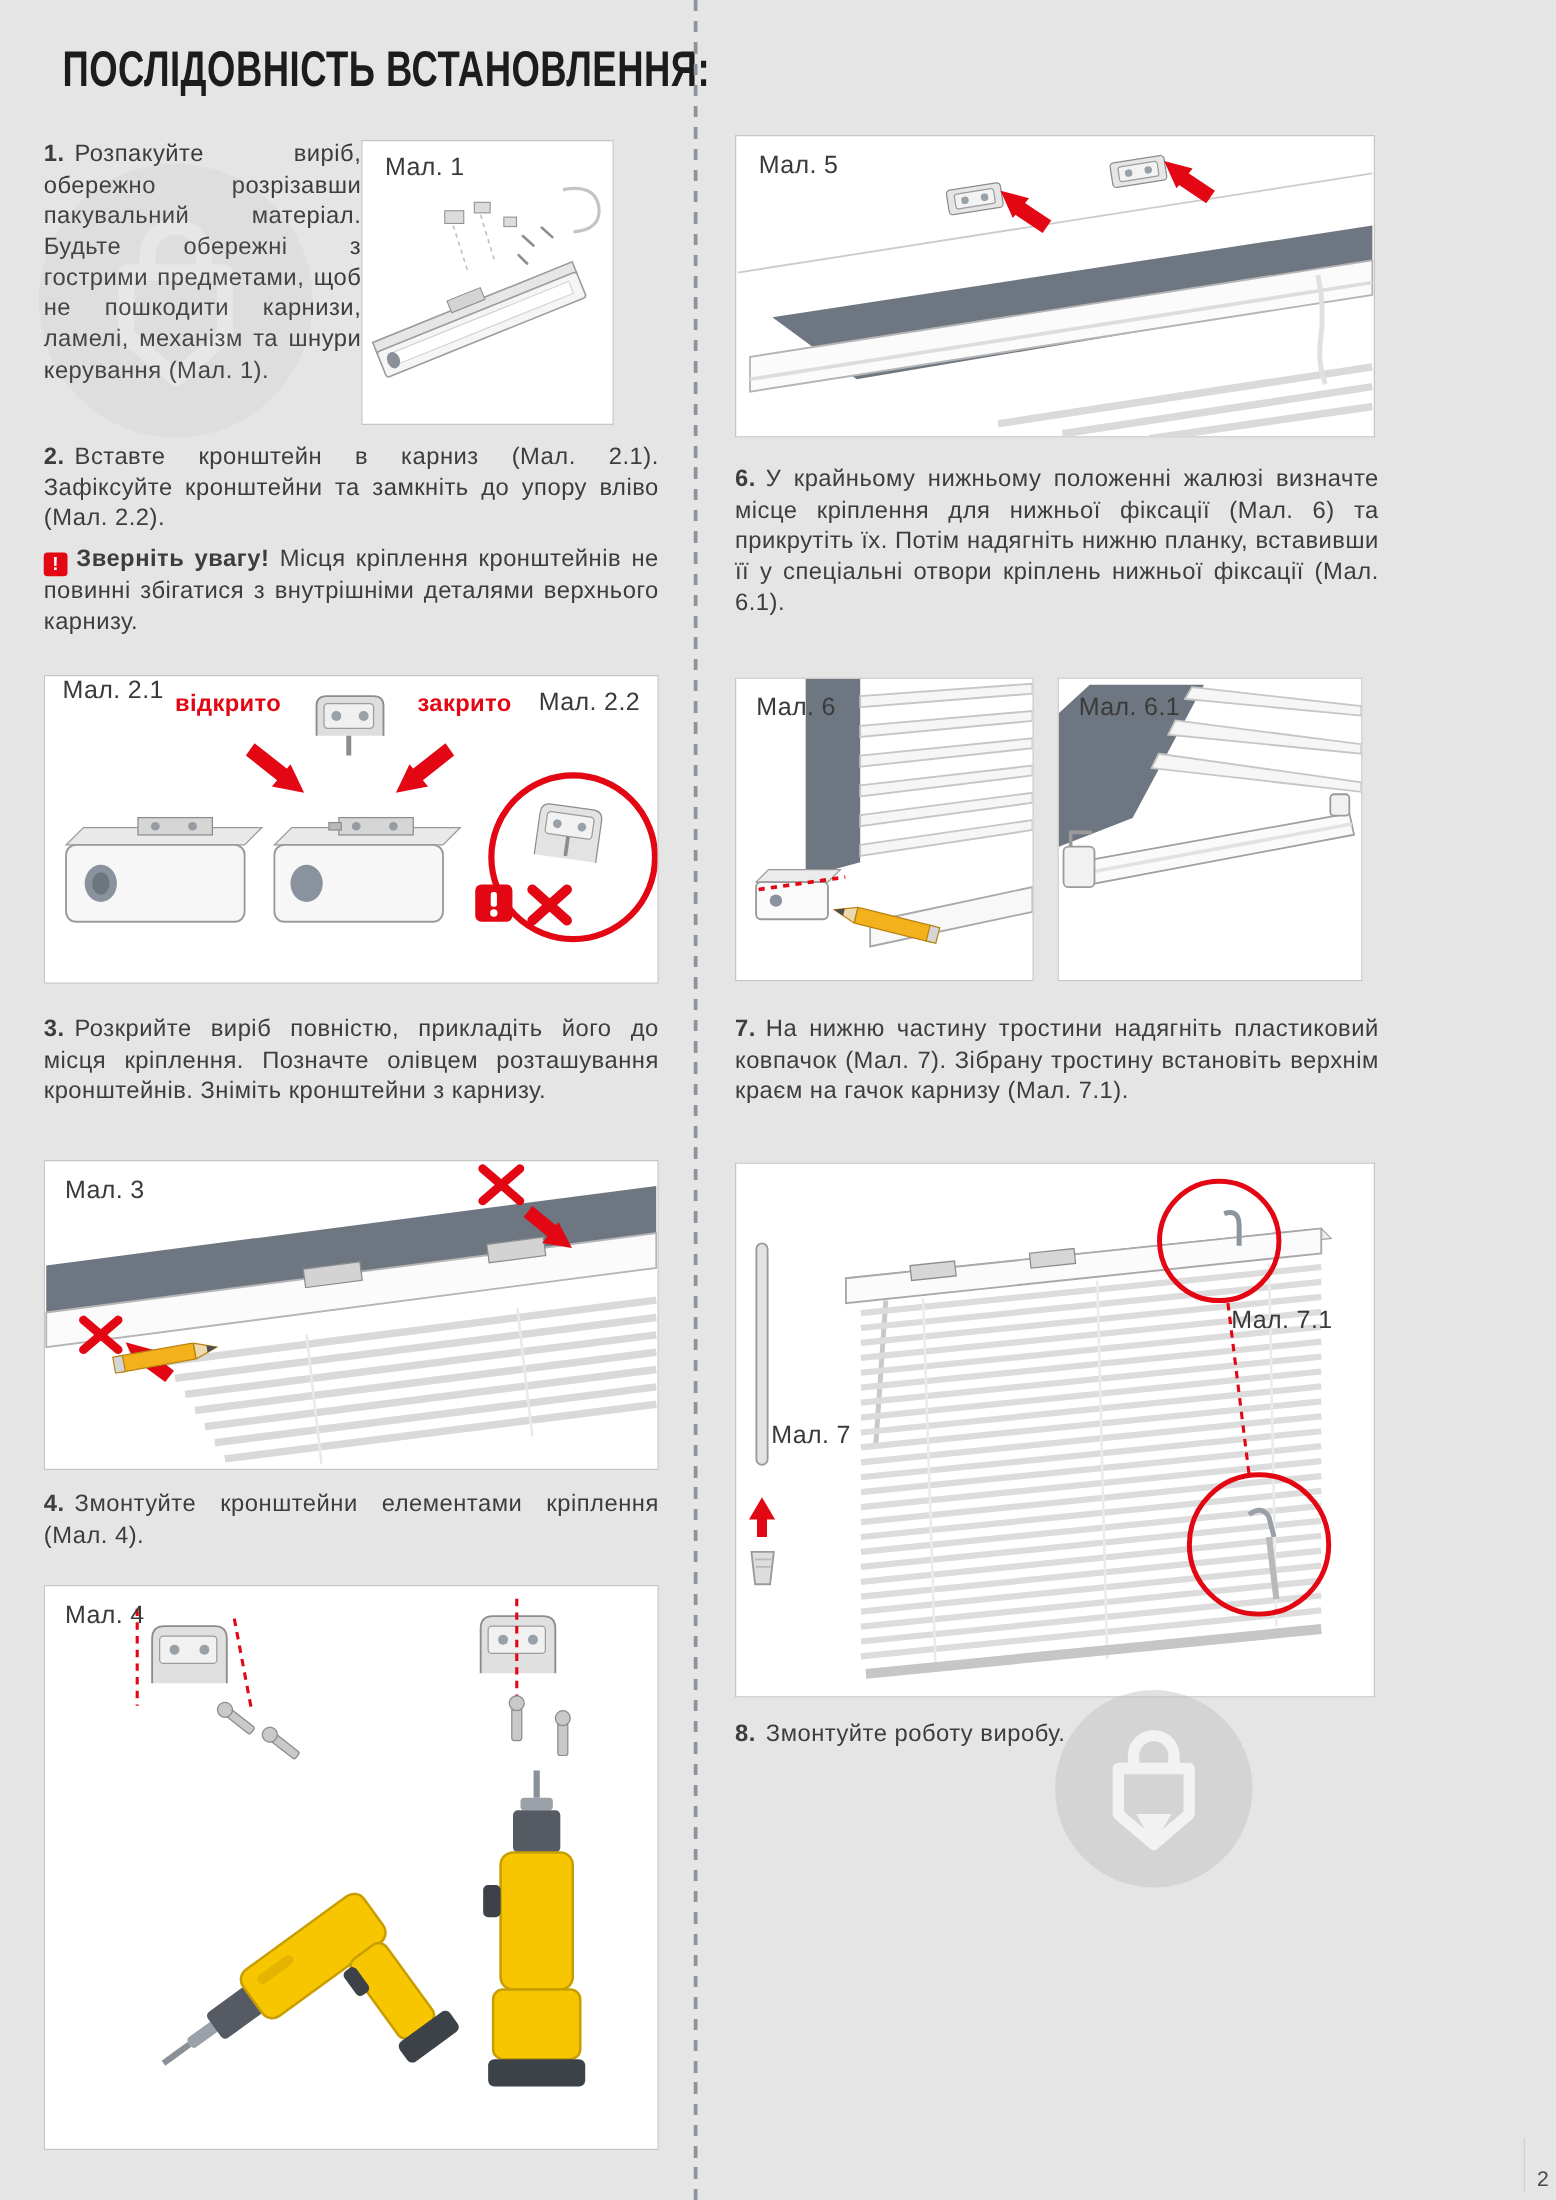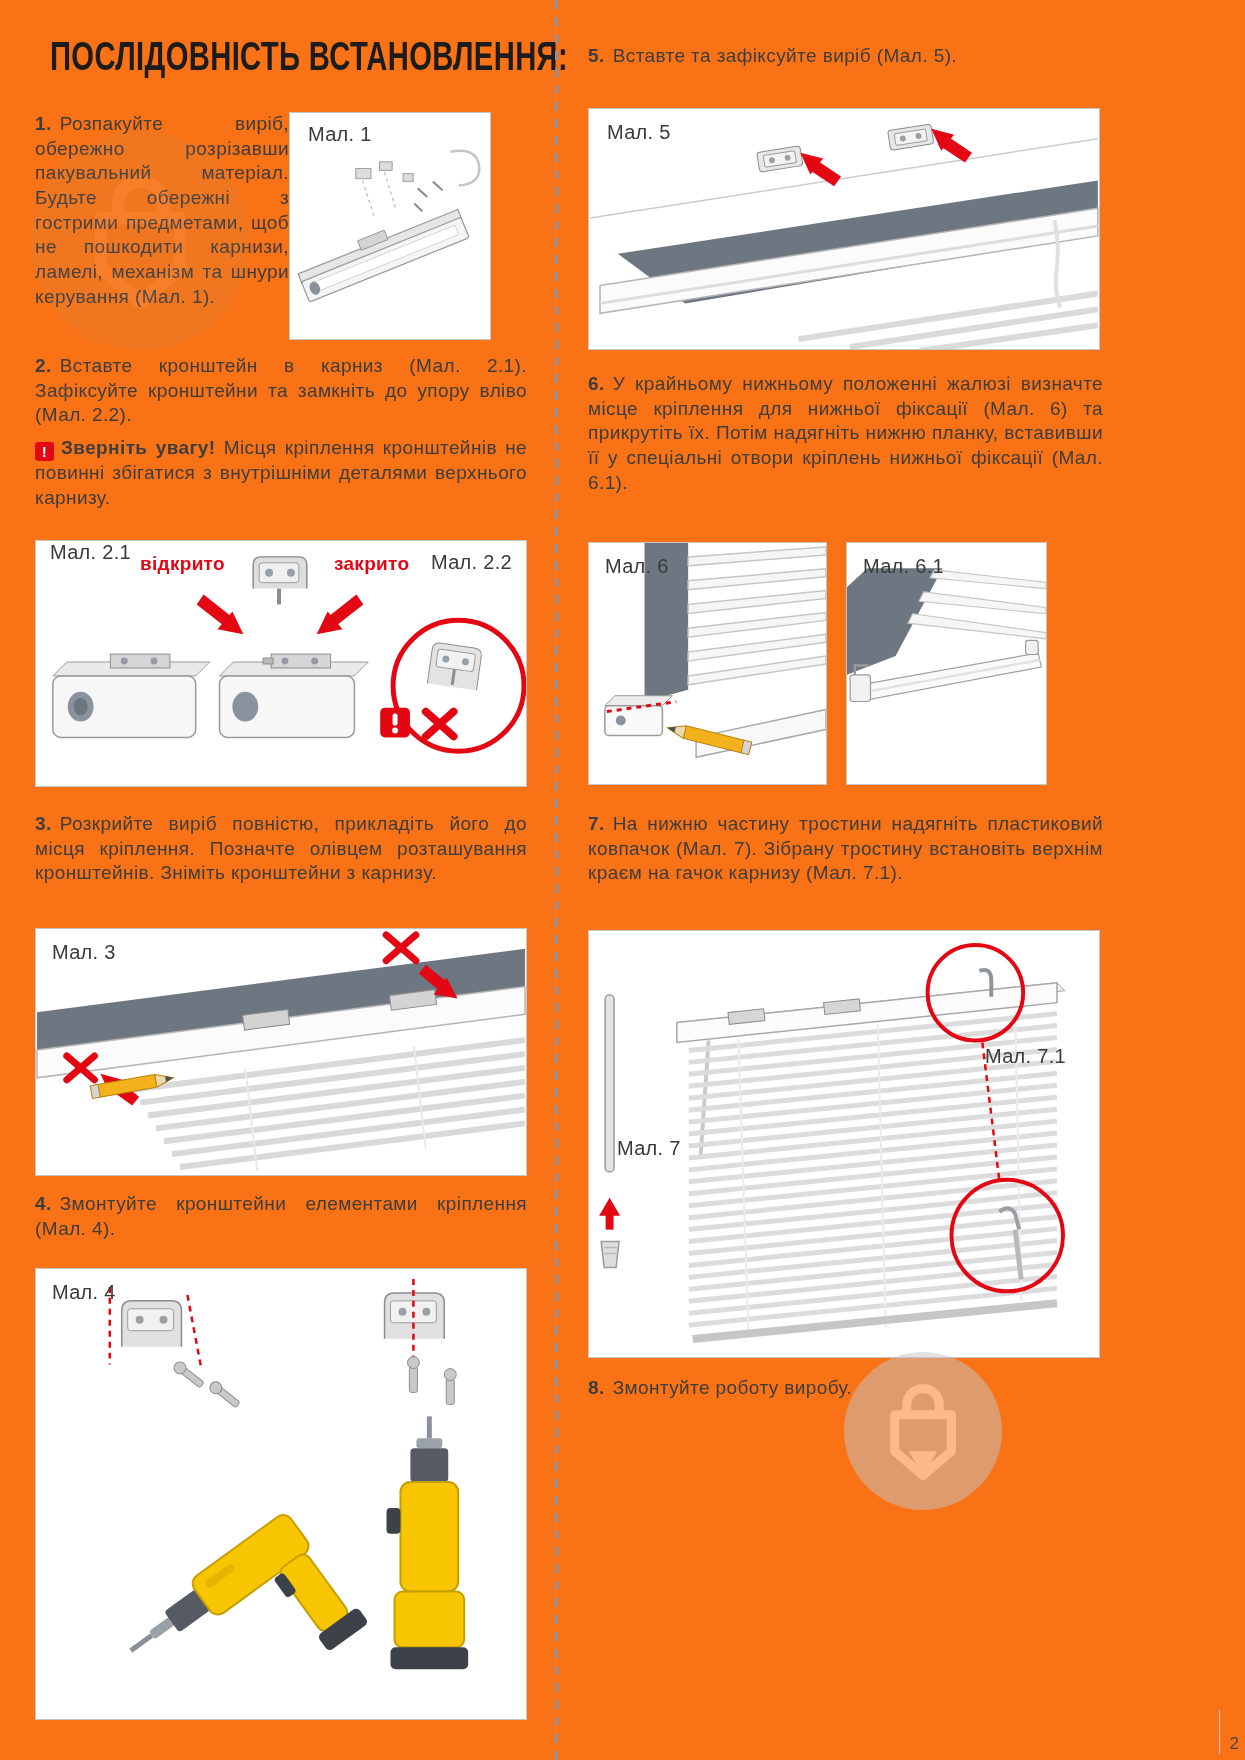--- a/index.html
+++ b/index.html
@@ -1,17 +1,17 @@
 <!DOCTYPE html>
 <html><head>
 <meta charset="utf-8">
 <style>
   *{margin:0;padding:0;box-sizing:border-box}
   body{margin:0;background:#ffffff}
-  .page{position:relative;width:1245px;height:1760px;background:#f97316;overflow:hidden;
+  .page{position:relative;width:1245px;height:1760px;background:#e5e5e5;overflow:hidden;
         font-family:"Liberation Sans","DejaVu Sans",sans-serif;color:#3d3d3d}
   .title{position:absolute;left:50px;top:34px;font-size:40px;font-weight:700;color:#1c1c1c;
          white-space:nowrap;letter-spacing:.5px;transform:scaleX(.73);transform-origin:left top}
   .step{position:absolute;font-size:19px;line-height:1.3;letter-spacing:.4px;text-align:justify;z-index:2}
   .step .num{font-weight:700;margin-right:8px}
   .step p+p{margin-top:8px}
   .warn-icon{display:inline-flex;width:19px;height:19px;background:#e30613;color:#fff;border-radius:3px;
              align-items:center;justify-content:center;font-weight:700;font-size:15px;margin-right:7px;
              vertical-align:-3px;line-height:1}
   .figbox{position:absolute;border:1.5px solid #c6c6c6;background:#fff}
@@ -236,23 +236,20 @@
         <rect x="382" y="170" width="26" height="10" rx="3" fill="#9aa1a8"></rect>
         <rect x="376" y="180" width="38" height="34" rx="4" fill="#565b63"></rect>
         <rect x="366" y="214" width="58" height="110" rx="10" fill="#f7c600" stroke="#c79e00" stroke-width="2"></rect>
         <rect x="352" y="240" width="14" height="26" rx="4" fill="#3d4148"></rect>
         <rect x="360" y="324" width="70" height="56" rx="8" fill="#f7c600" stroke="#c79e00" stroke-width="2"></rect>
         <rect x="356" y="380" width="78" height="22" rx="5" fill="#3d4148"></rect>
       </g>
     </svg>
   </div>
 
-  <div class="step" style="left:588px;top:44px;width:512px">
-    <p><span class="num">5.</span><span>Вставте та зафіксуйте виріб (Мал. 5).</span></p>
-  </div>
 
   <div class="figbox" style="left:588px;top:108px;width:512px;height:242px">
     <span class="fig-label" style="left:18px;top:12px">Мал. 5</span>
     <svg class="art" viewBox="0 0 512 242">
       <line x1="0" y1="110" x2="512" y2="30" stroke="#cccccc" stroke-width="1.5"></line>
       <g>
         <g transform="translate(168,44) rotate(-9)">
           <rect x="0" y="0" width="44" height="20" rx="3" fill="#e6e6e6" stroke="#8c8c8c"></rect>
           <rect x="6" y="4" width="32" height="12" rx="2" fill="#f3f3f3" stroke="#9c9c9c"></rect>
           <circle cx="14" cy="10" r="3" fill="#98a0a8"></circle>
@@ -308,21 +305,21 @@
       <line x1="18" y1="170" x2="88" y2="160" stroke="#e30613" stroke-width="3" stroke-dasharray="5 5"></line>
       <g transform="rotate(14 120 196)">
         <rect x="96" y="190" width="64" height="13" rx="2" fill="#f3b11c" stroke="#b9820f"></rect>
         <rect x="156" y="190" width="8" height="13" fill="#d5d5d5" stroke="#b9820f"></rect>
         <polygon points="96,190 78,196.5 96,203" fill="#ecd9ae" stroke="#b9820f"></polygon>
         <polygon points="78,196.5 86,193.5 86,199.5" fill="#4d4d4d"></polygon>
       </g>
     </svg>
   </div>
 
-  <div class="figbox" style="left:846px;top:542px;width:201px;height:243px">
+  <div class="figbox" style="left:846px;top:542px;width:244px;height:243px">
     <span class="fig-label" style="left:16px;top:12px">Мал. 6.1</span>
     <svg class="art" viewBox="0 0 254 243">
       <polygon points="26,0 122,0 62,112 0,136 0,24" fill="#6e7781"></polygon>
       <g fill="#f6f6f6" stroke="#c6c6c6" stroke-width="1.5">
         <polygon points="112,2 254,18 254,26 106,12"></polygon>
         <polygon points="98,30 254,50 254,58 92,42"></polygon>
         <polygon points="84,58 254,82 254,90 78,70"></polygon>
       </g>
       <polygon points="10,150 244,108 248,126 14,170" fill="#fafafa" stroke="#a0a0a0" stroke-width="1.5"></polygon>
       <line x1="12" y1="160" x2="246" y2="117" stroke="#e2e2e2" stroke-width="3"></line>

